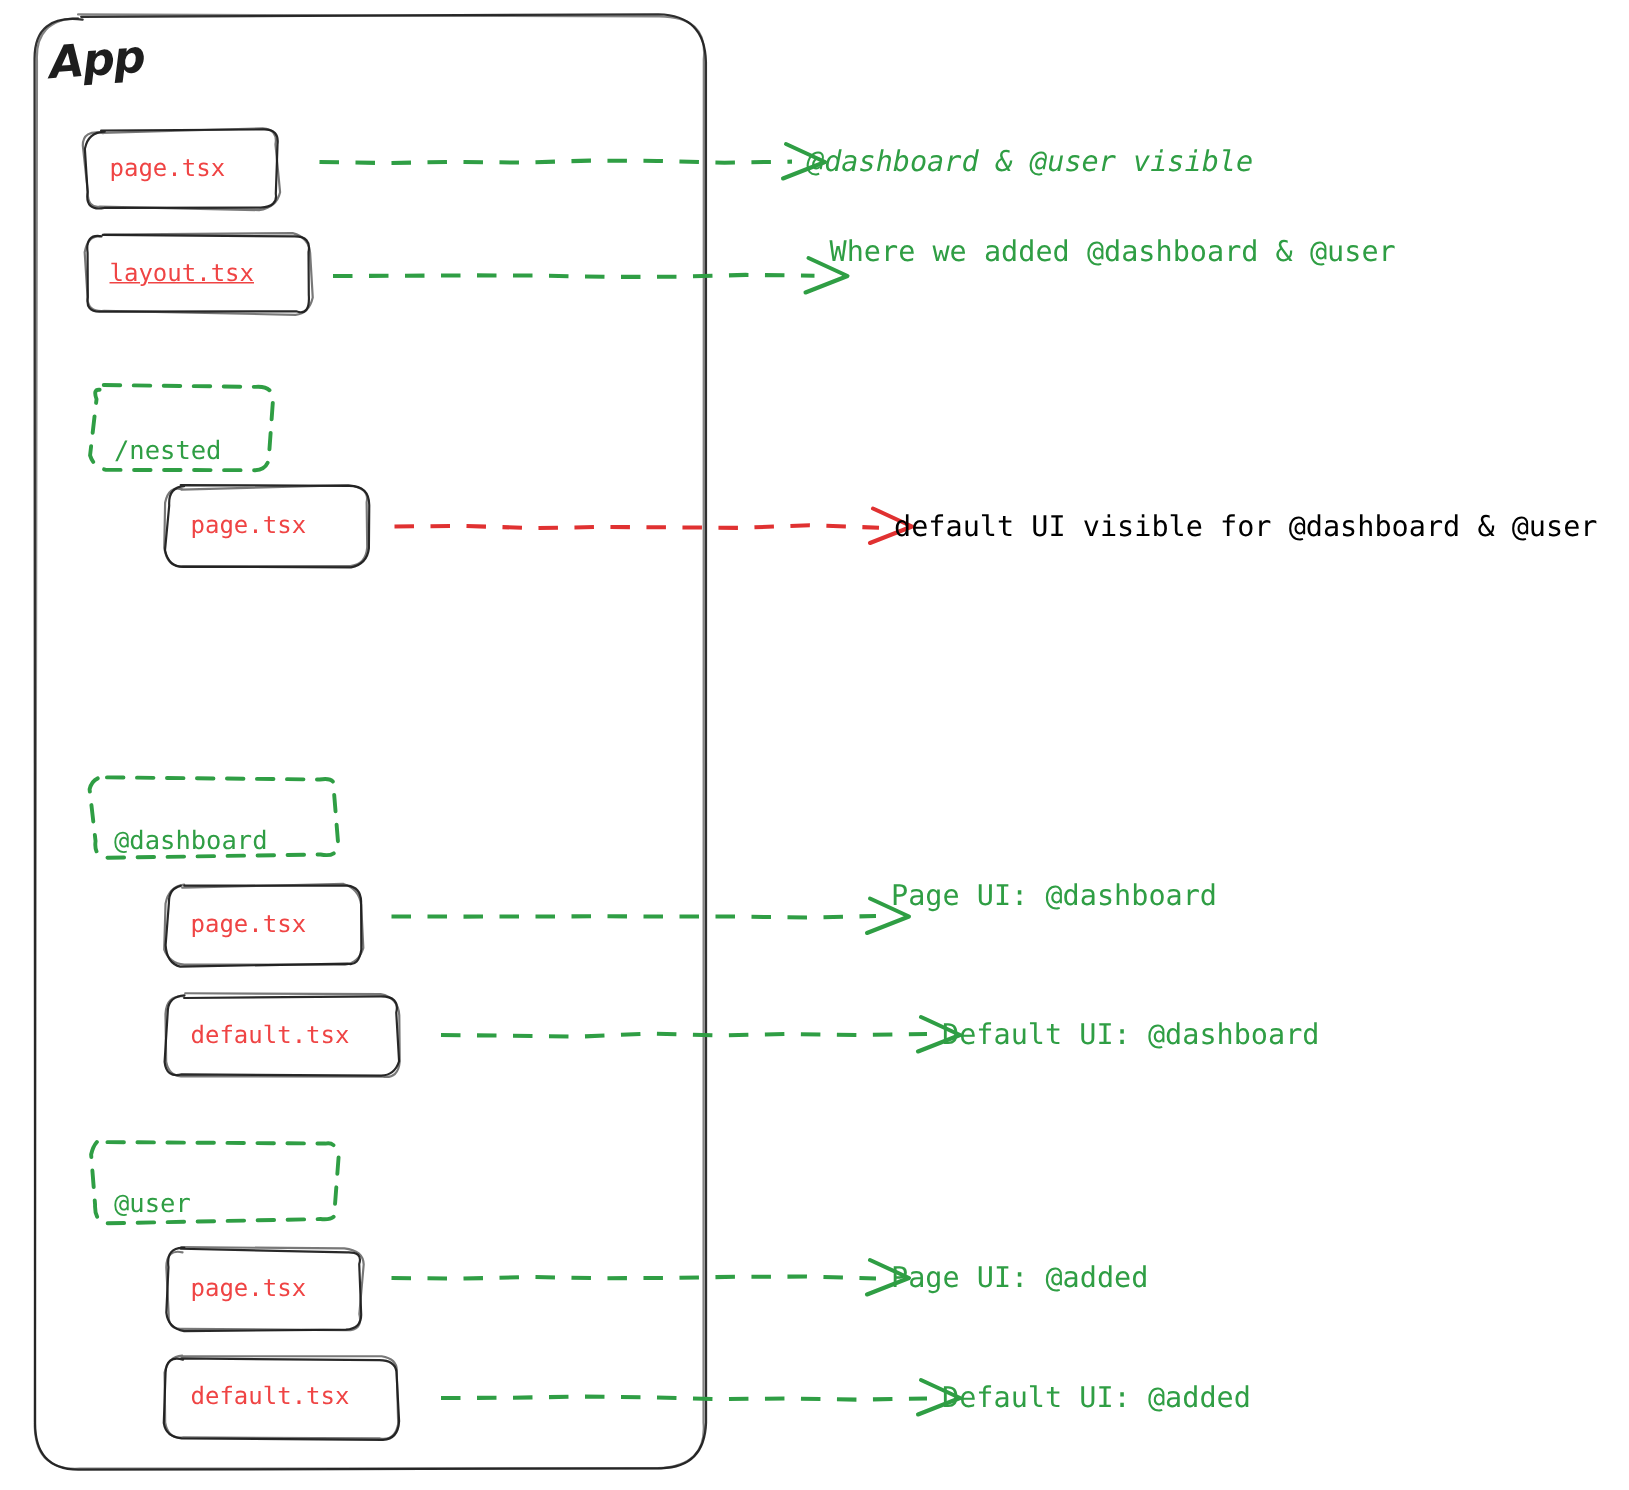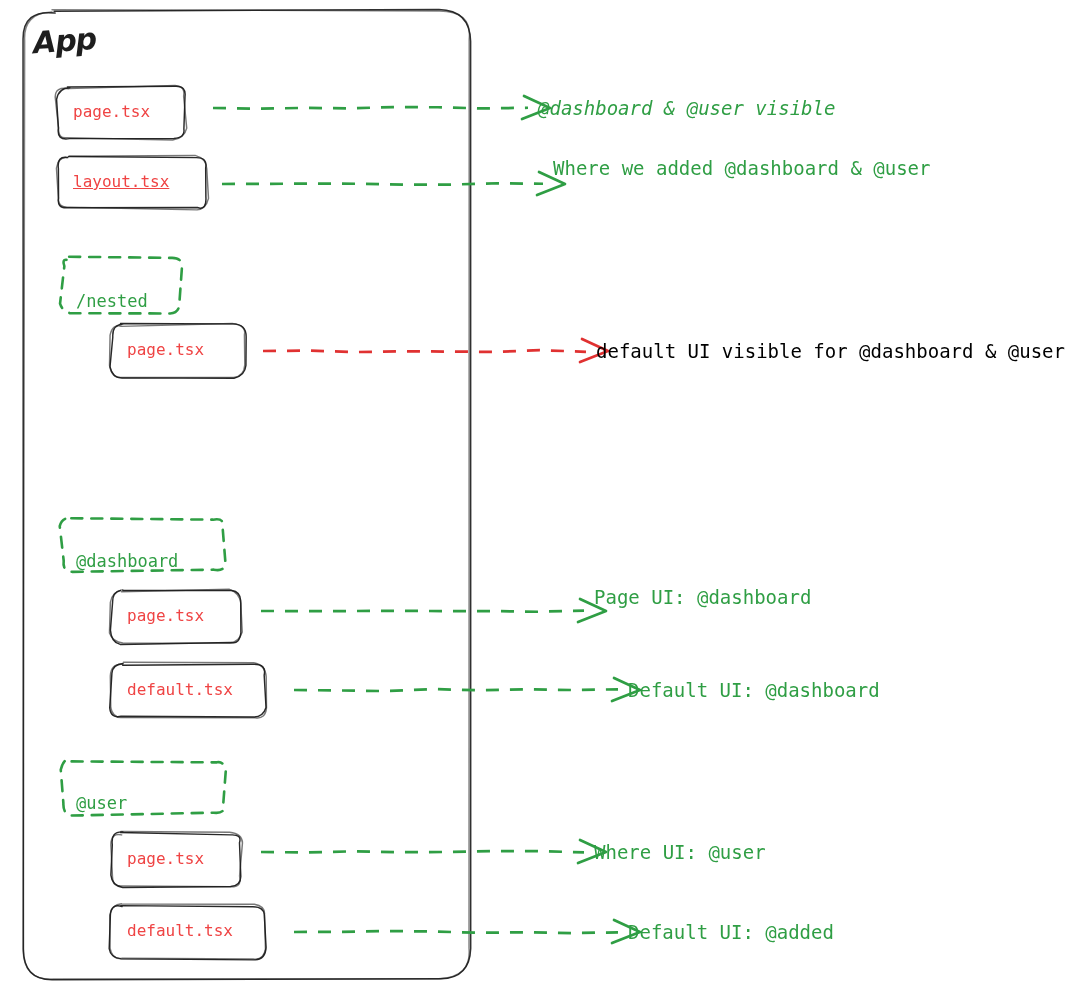--- a/index.html
+++ b/index.html
@@ -115,17 +115,17 @@
       <div class="folder-text" style="left: 76px; top: 277px;">/nested</div>
       <div class="folder-text" style="left: 76px; top: 537px;">@dashboard</div>
       <div class="folder-text" style="left: 76px; top: 779px; text-align: right;">@user</div>
     </div>
   <div id="ann-labels">
       <div class="ann-text ann-green" style="left: 538px; top: 99px; font-style: italic;">@dashboard &amp; @user visible</div>
       <div class="ann-text ann-green" style="left: 553px; top: 159px;">Where we added @dashboard &amp; @user</div>
       <div class="ann-text ann-red" style="left: 596px; top: 342px;">default UI visible for @dashboard &amp; @user</div>
       <div class="ann-text ann-green" style="left: 594px; top: 572px; margin-top: 16px;">Page UI: @dashboard</div>
       <div class="ann-text ann-green" style="left: 628px; top: 681px;">Default UI: @dashboard</div>
-      <div class="ann-text ann-green" style="left: 594px; top: 843px;">Where UI: @user</div>
+      <div class="ann-text ann-green" style="left: 594px; top: 843px;">Page UI: @added</div>
       <div class="ann-text ann-green" style="left: 628px; top: 923px;">Default UI: @added</div>
     </div>
 
 </div>
 
 </body></html>

